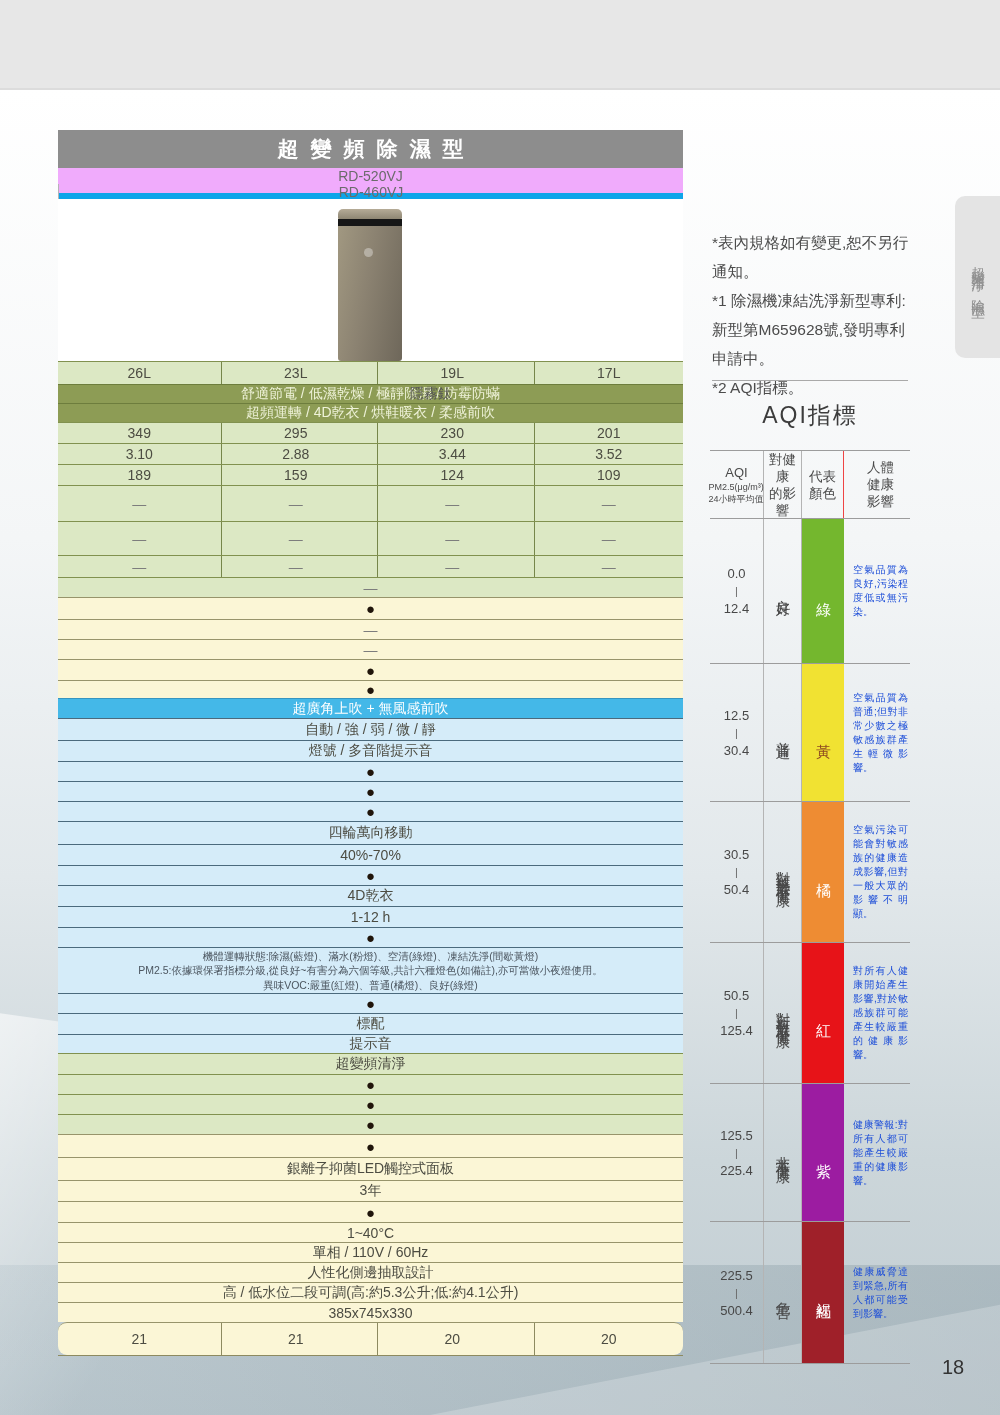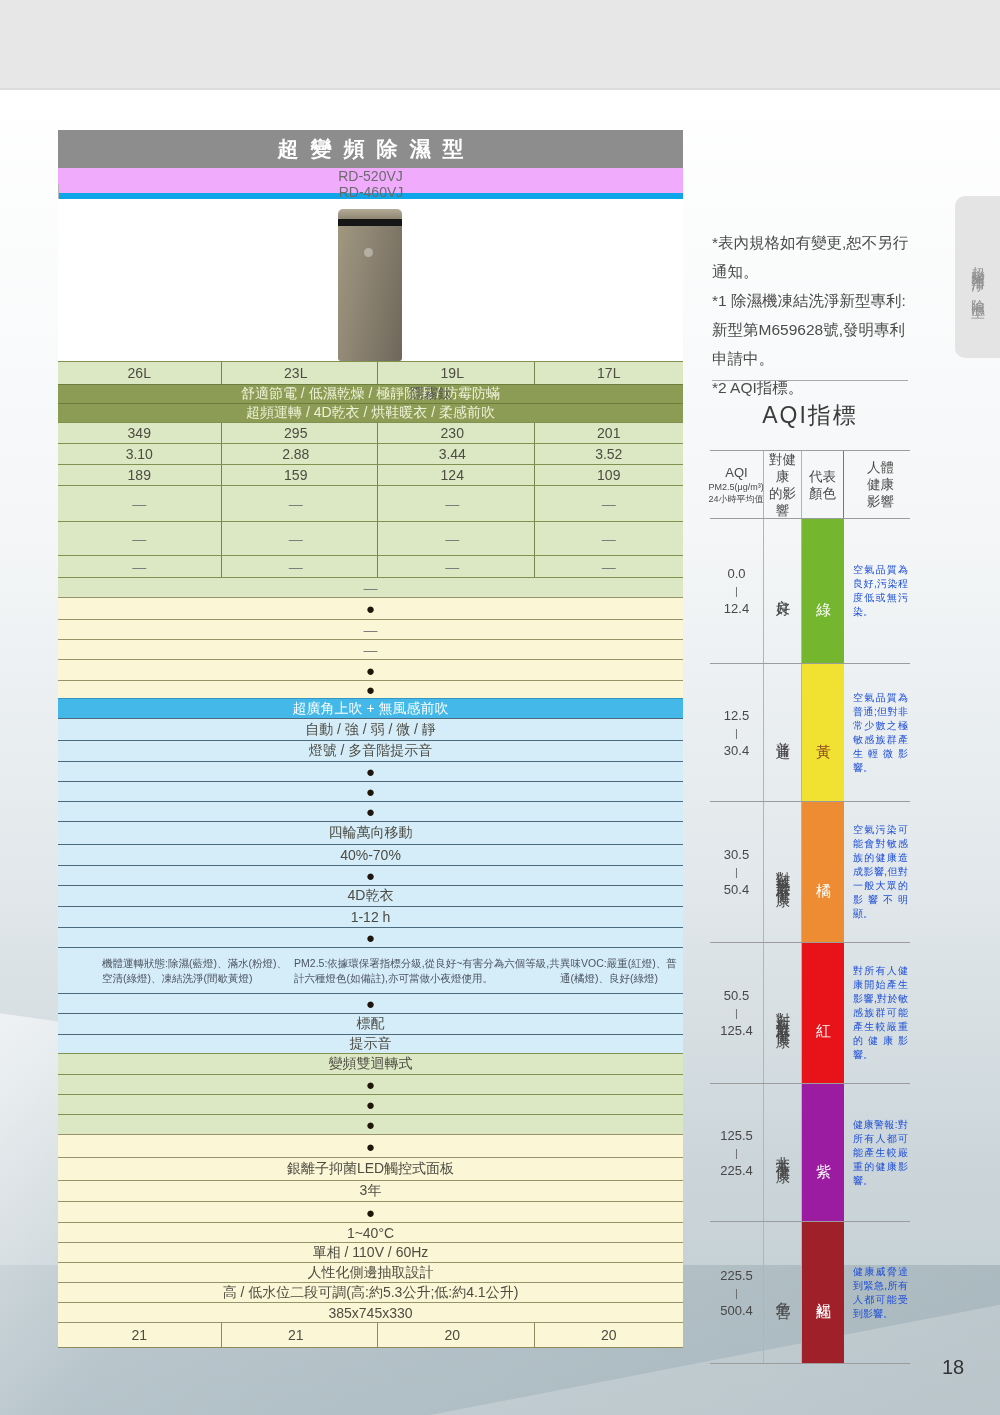--- a/index.html
+++ b/index.html
@@ -42,21 +42,21 @@
   .spec-row .cell{flex:1;height:100%;display:flex;align-items:center;justify-content:center;margin-left:7px;}
   .bg-green{background:#dce8c4;border-top:1px solid #81914f;}
   .bg-olive{background:#8d9c55;border-top:1px solid #6d7d3d;color:#eef2d8;}
   .bg-yellow{background:#fbf6d6;border-top:1px solid #97946b;}
   .bg-blue{background:#d5ecf9;border-top:1px solid #4b6a7d;}
   .bg-bluehead{background:#44b8e8;border-top:1px solid #3795c0;color:#ffffff;}
   .bg-green .cell + .cell{border-left:1px solid #76864a;}
   .bg-yellow .cell + .cell{border-left:1px solid #8d8a60;}
   .spec-row.dot{font-size:15px;color:#20150b;}
   .spec-row.dash, .cell.dash{color:#7d7d7d;}
-  .spec-row.t-note{flex-direction:row;justify-content:center;line-height:14.5px;font-size:10.5px;color:#4c5660;padding-left:44px;}
+  .spec-row.t-note{flex-direction:column;justify-content:center;line-height:14.5px;font-size:10.5px;color:#4c5660;}
 
   
   .notes{position:absolute;left:712px;top:228px;width:208px;font-size:15.5px;line-height:29px;color:#4c4c4c;}
   .notes div{margin:0;}
   .rule{position:absolute;left:712px;top:380px;width:196px;height:1px;background:#a9a9a9;}
   .aqi-title{position:absolute;left:712px;top:400px;width:196px;text-align:center;
     font-size:23px;color:#3c3c3c;letter-spacing:2px;}
 
   .aqi{position:absolute;left:710px;top:450px;width:200px;border-top:1px solid #9c9c9c;border-bottom:1px solid #9c9c9c;}
   .aqi-header{display:flex;height:68px;border-bottom:1px solid #9c9c9c;box-sizing:border-box;}
@@ -174,34 +174,34 @@
       <div class="spec-row bg-blue t-full" style="height: 21px;">1-12 h</div>
       <div class="spec-row bg-blue t-full dot" style="height: 20px;">●</div>
       <div class="spec-row bg-blue t-note" style="height: 46px;">
         <div class="note-line">機體運轉狀態:除濕(藍燈)、滿水(粉燈)、空清(綠燈)、凍結洗淨(間歇黃燈)</div>
         <div class="note-line">PM2.5:依據環保署指標分級,從良好~有害分為六個等級,共計六種燈色(如備註),亦可當做小夜燈使用。</div>
         <div class="note-line">異味VOC:嚴重(紅燈)、普通(橘燈)、良好(綠燈)</div>
       </div>
       <div class="spec-row bg-blue t-full dot" style="height: 20px;">●</div>
       <div class="spec-row bg-blue t-full" style="height: 21px;">標配</div>
       <div class="spec-row bg-blue t-full" style="height: 19px;">提示音</div>
-      <div class="spec-row bg-green t-full" style="height: 21px;">變頻雙迴轉式</div>
+      <div class="spec-row bg-green t-full" style="height: 21px;">超變頻清淨</div>
       <div class="spec-row bg-green t-full dot" style="height: 20px;">●</div>
       <div class="spec-row bg-green t-full dot" style="height: 20px;">●</div>
       <div class="spec-row bg-green t-full dot" style="height: 20px;">●</div>
       <div class="spec-row bg-yellow t-full dot" style="height: 23px;">●</div>
       <div class="spec-row bg-yellow t-full" style="height: 23px;">銀離子抑菌LED觸控式面板</div>
       <div class="spec-row bg-yellow t-full" style="height: 21px;">3年</div>
       <div class="spec-row bg-yellow t-full dot" style="height: 21px;">●</div>
       <div class="spec-row bg-yellow t-full" style="height: 20px;">1~40°C</div>
       <div class="spec-row bg-yellow t-full" style="height: 20px; text-align: right;">單相 / 110V / 60Hz</div>
       <div class="spec-row bg-yellow t-full" style="height: 20px;">人性化側邊抽取設計</div>
       <div class="spec-row bg-yellow t-full" style="height: 20px;">高 / 低水位二段可調(高:約5.3公升;低:約4.1公升)</div>
       <div class="spec-row bg-yellow t-full" style="height: 20px;">385x745x330</div>
-      <div class="spec-row bg-yellow t-cols" style="height: 25px;">
+      <div class="spec-row bg-yellow t-cols" style="height: 33px; border-radius: 9px;">
         <div class="cell">21</div>
         <div class="cell">21</div>
         <div class="cell">20</div>
         <div class="cell">20</div>
       </div>
     </div>
 </div>
 
 <div class="notes">
     <div>*表內規格如有變更,恕不另行通知。</div>

